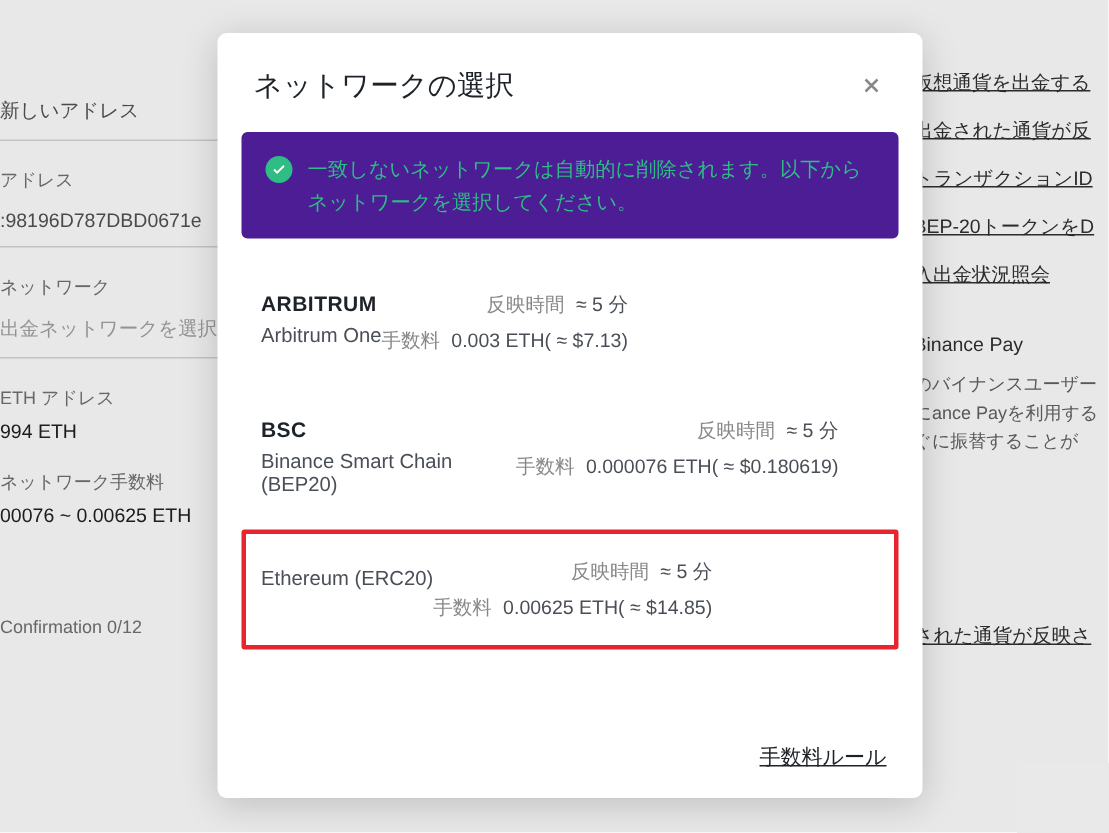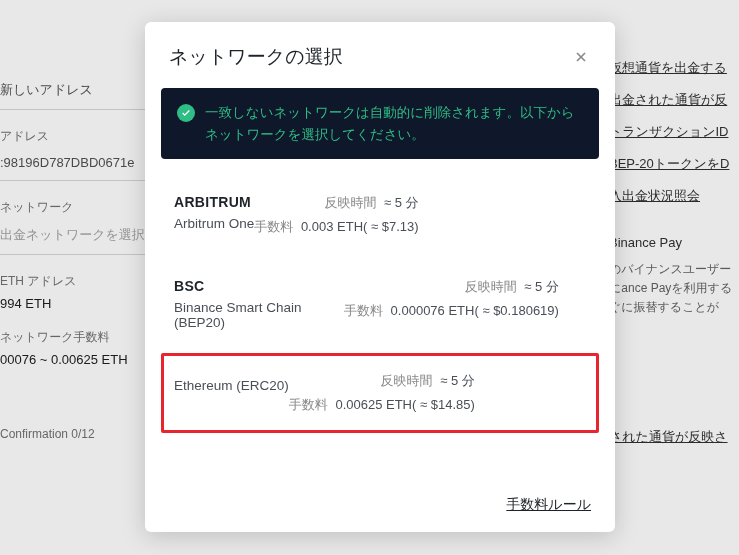--- a/index.html
+++ b/index.html
@@ -14,33 +14,33 @@
   }
   .bg {
     position: absolute;
     inset: 0;
     filter: brightness(0.92);
     padding: 0;
   }
   .bg-left {
     position: absolute;
     left: 0;
-    top: 16px;
+    top: 0;
     width: 200px;
     padding-top: 55px;
     font-size: 13px;
     color: #555;
   }
   .bg-left .row { padding: 10px 0; border-bottom: 1px solid #e0e0e0; }
   .bg-left .label { color: #777; font-size: 12px; margin-top: 18px; }
   .bg-left .val { color: #222; font-size: 13px; margin-top: 6px; }
   .bg-right {
     position: absolute;
     right: 0;
-    top: 17px;
+    top: 4px;
     width: 130px;
     padding-top: 28px;
     font-size: 13px;
     color: #333;
   }
   .bg-right .link { text-decoration: underline; margin: 14px 0; white-space: nowrap; }
   .bg-right .pay-title { margin-top: 30px; font-weight: 500; }
   .bg-right .pay-desc { font-size: 12px; color: #666; margin-top: 10px; line-height: 1.6; }
   .overlay {
     position: absolute;
@@ -75,21 +75,21 @@
   .close-btn svg { width: 16px; height: 16px; }
   .modal-body {
     flex: 1;
     overflow-y: auto;
     padding: 0 16px 0 16px;
     position: relative;
   }
   .modal-body::-webkit-scrollbar { width: 8px; }
   .modal-body::-webkit-scrollbar-thumb { background: #ccc; border-radius: 4px; }
   .info-banner {
-    background: #0f172a;
+    background: #4c1d95;
     border-radius: 4px;
     padding: 14px 16px;
     display: flex;
     align-items: flex-start;
     gap: 10px;
     margin-bottom: 16px;
   }
   .info-icon {
     width: 18px; height: 18px;
     background: #2ebd85;

